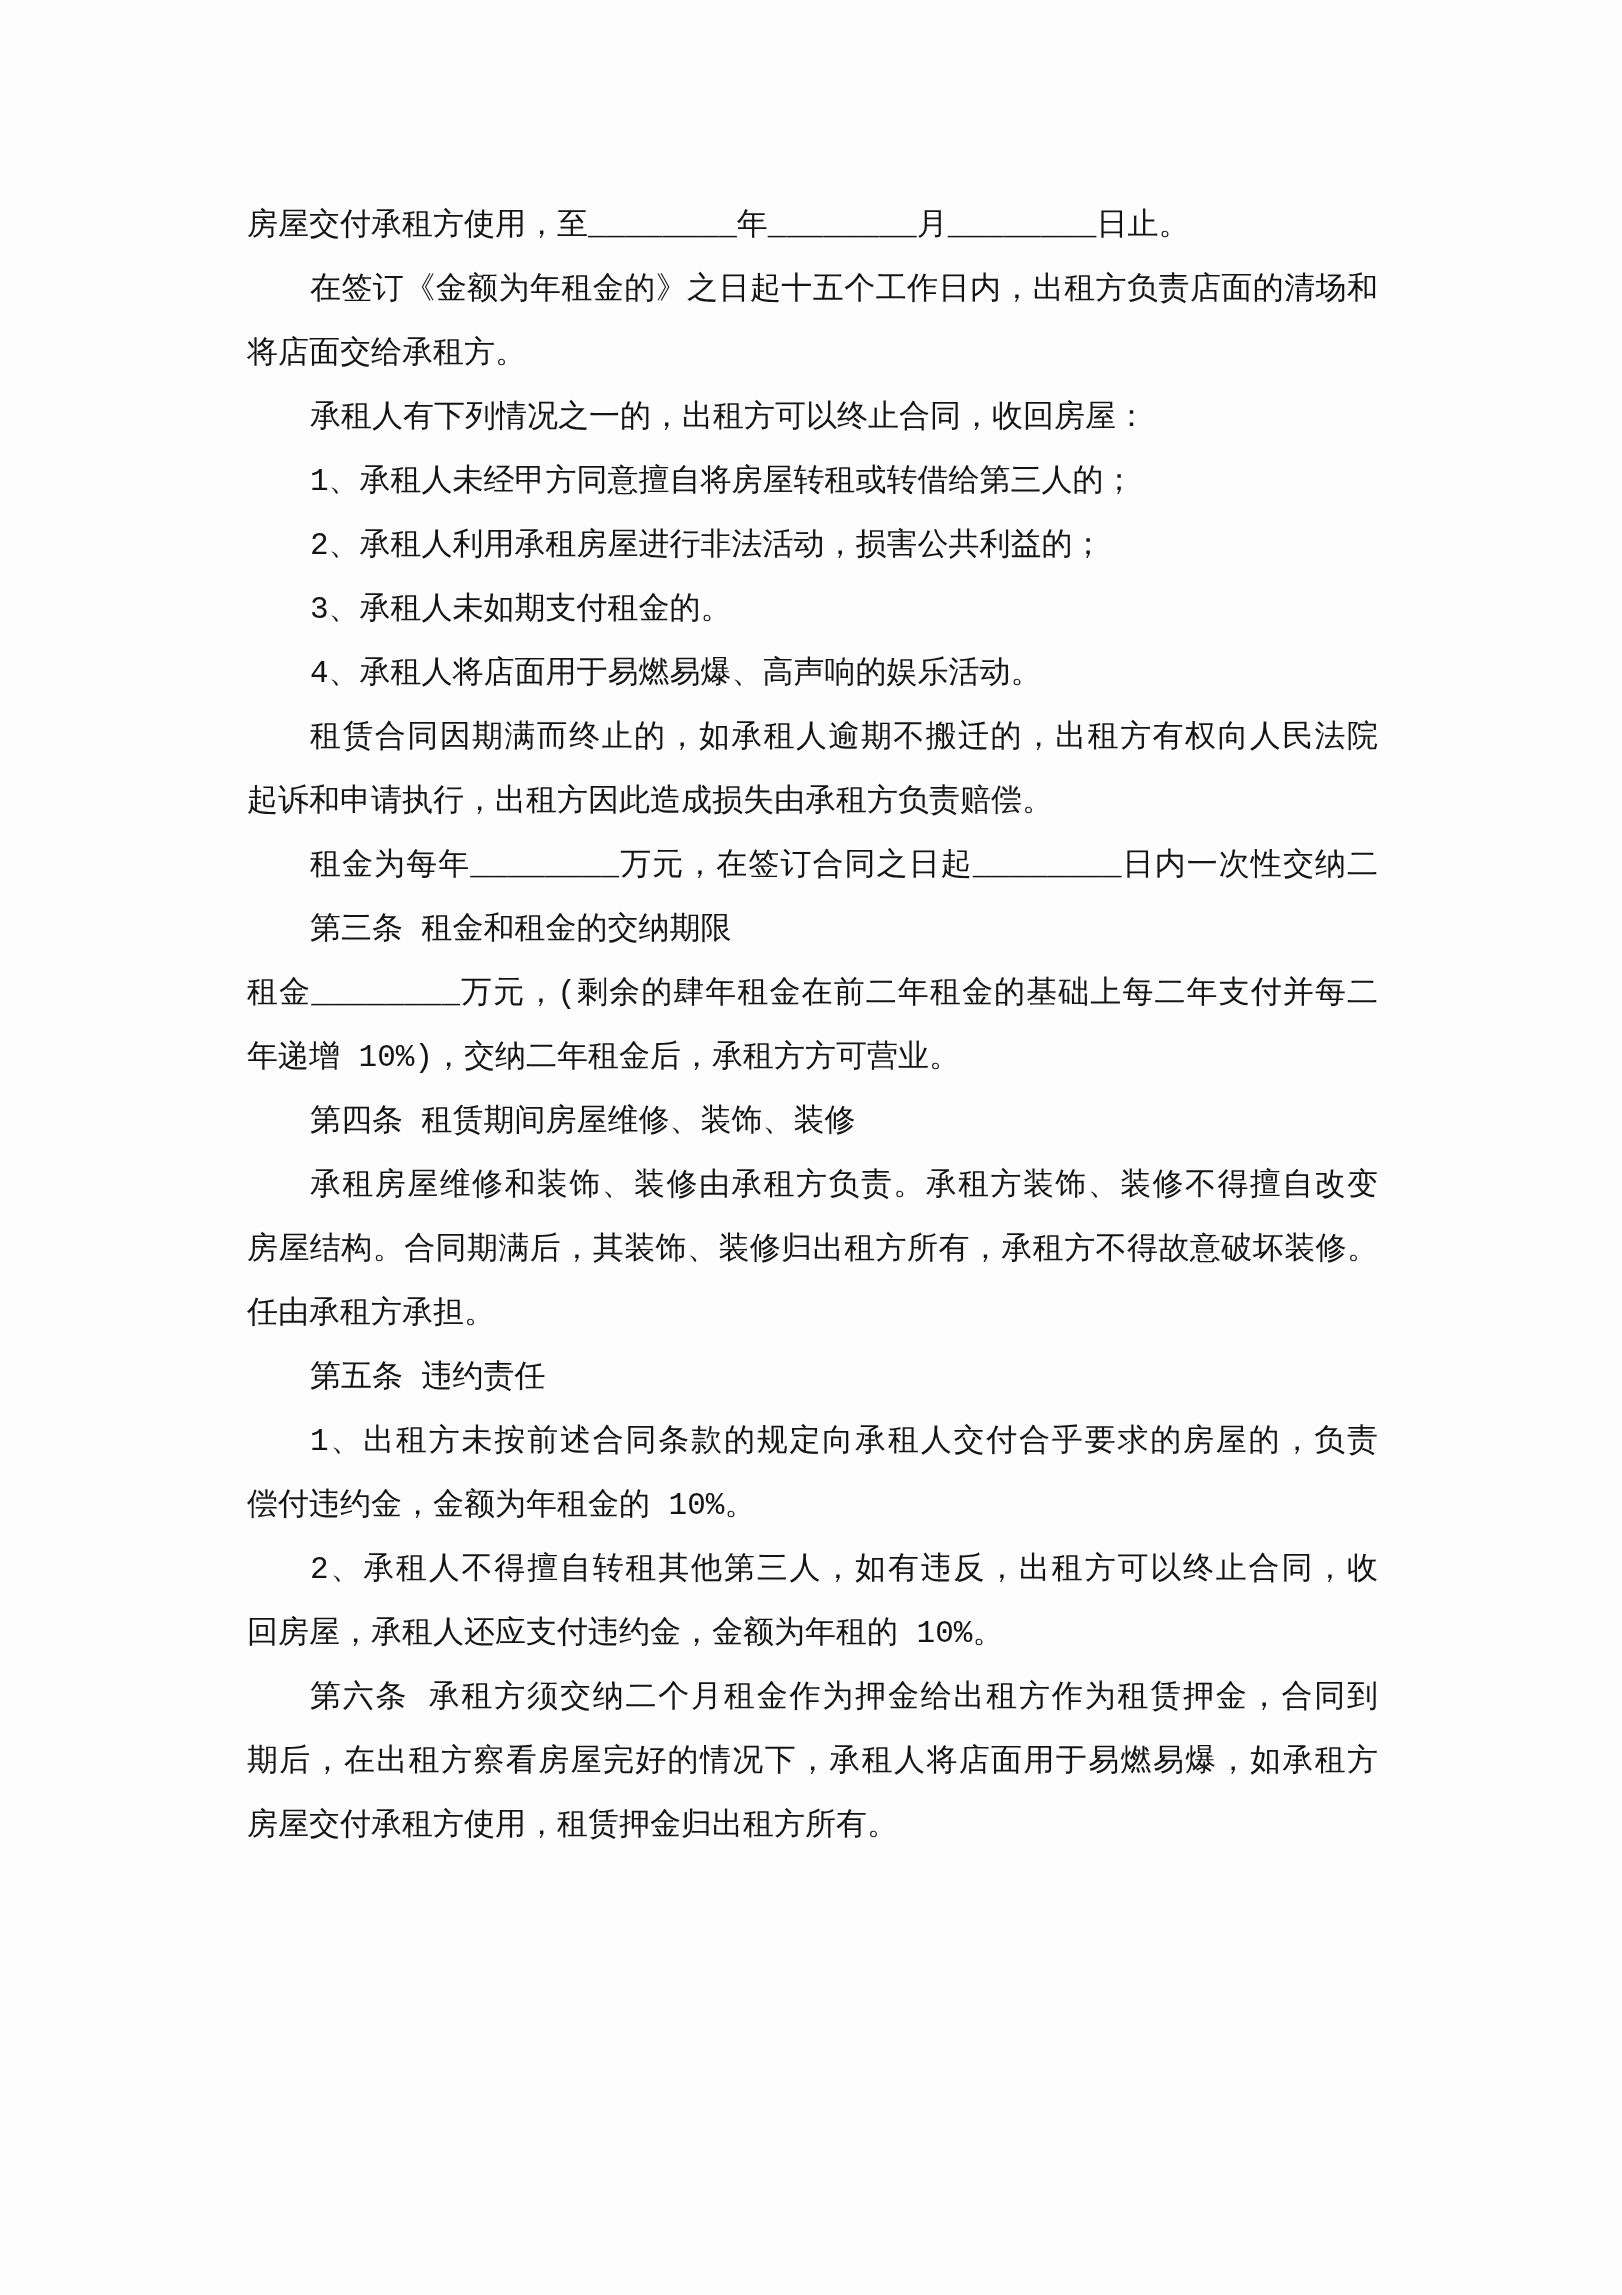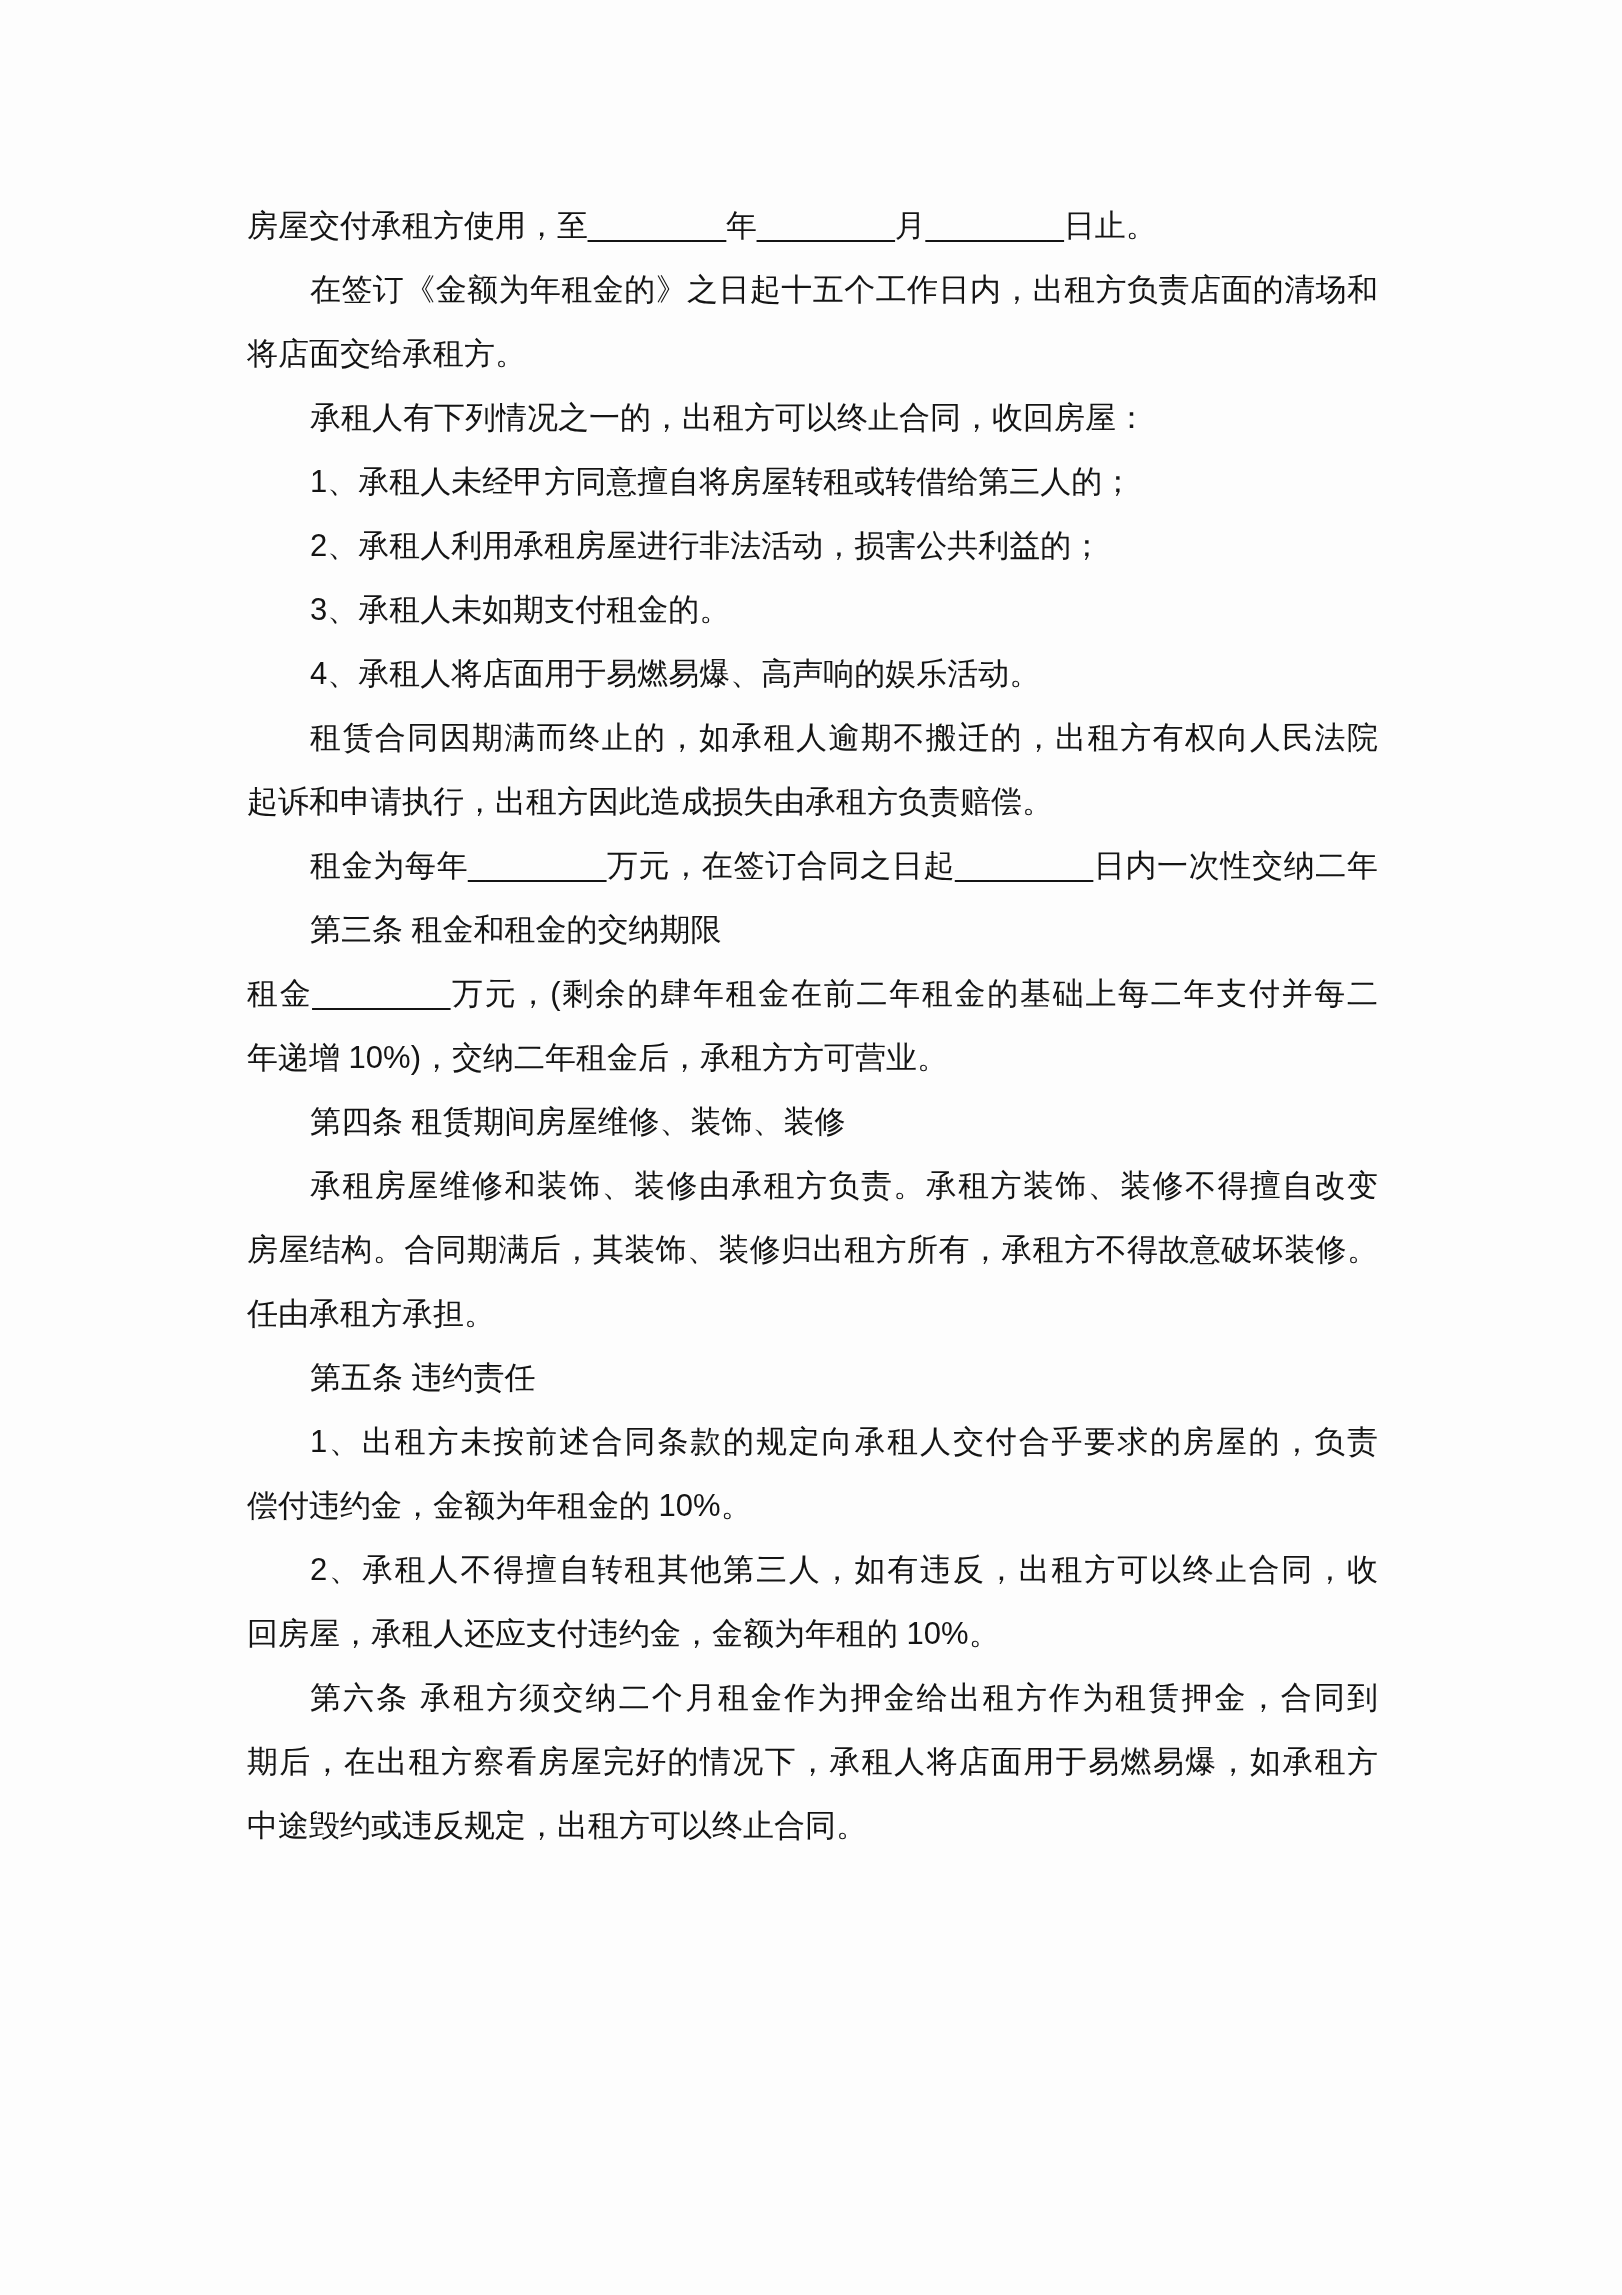--- a/index.html
+++ b/index.html
@@ -12,21 +12,21 @@
   }
   .page {
     position: absolute;
     left: 0; top: 0;
     width: 1623px;
     height: 2295px;
     box-sizing: border-box;
     padding: 194px 245px 12px 247px;
     background: #fdfdfd;
     color: #141414;
-    font-family: Liberation Sans, sans-serif;
+    font-family: Liberation Mono, monospace;
     font-size: 31px;
     line-height: 64px;
     letter-spacing: 0;
   }
   .line {
     height: 64px;
     overflow: hidden;
     white-space: normal;
     text-align: left;
   }
@@ -61,15 +61,15 @@
     <div class="line indent justify">承租房屋维修和装饰、装修由承租方负责。承租方装饰、装修不得擅自改变</div>
     <div class="line justify">房屋结构。合同期满后，其装饰、装修归出租方所有，承租方不得故意破坏装修。</div>
     <div class="line">任由承租方承担。</div>
     <div class="line indent">第五条 违约责任</div>
     <div class="line indent justify">1、出租方未按前述合同条款的规定向承租人交付合乎要求的房屋的，负责</div>
     <div class="line">偿付违约金，金额为年租金的 10%。</div>
     <div class="line indent justify">2、承租人不得擅自转租其他第三人，如有违反，出租方可以终止合同，收</div>
     <div class="line">回房屋，承租人还应支付违约金，金额为年租的 10%。</div>
     <div class="line indent justify">第六条 承租方须交纳二个月租金作为押金给出租方作为租赁押金，合同到</div>
     <div class="line justify">期后，在出租方察看房屋完好的情况下，承租人将店面用于易燃易爆，如承租方</div>
-    <div class="line">中途毁约或违反规定，出租方可以终止合同。</div>
+    <div class="line">房屋交付承租方使用，租赁押金归出租方所有。</div>
   </div>
 
 
 </body></html>

